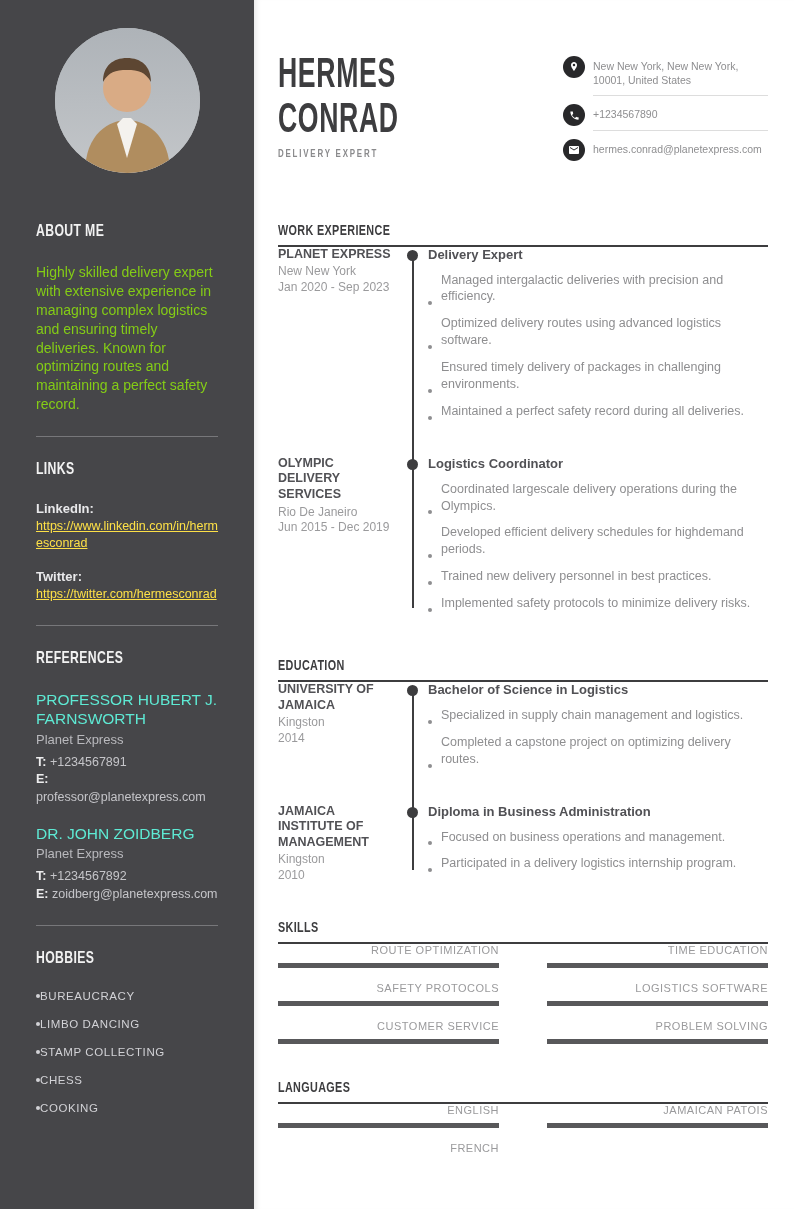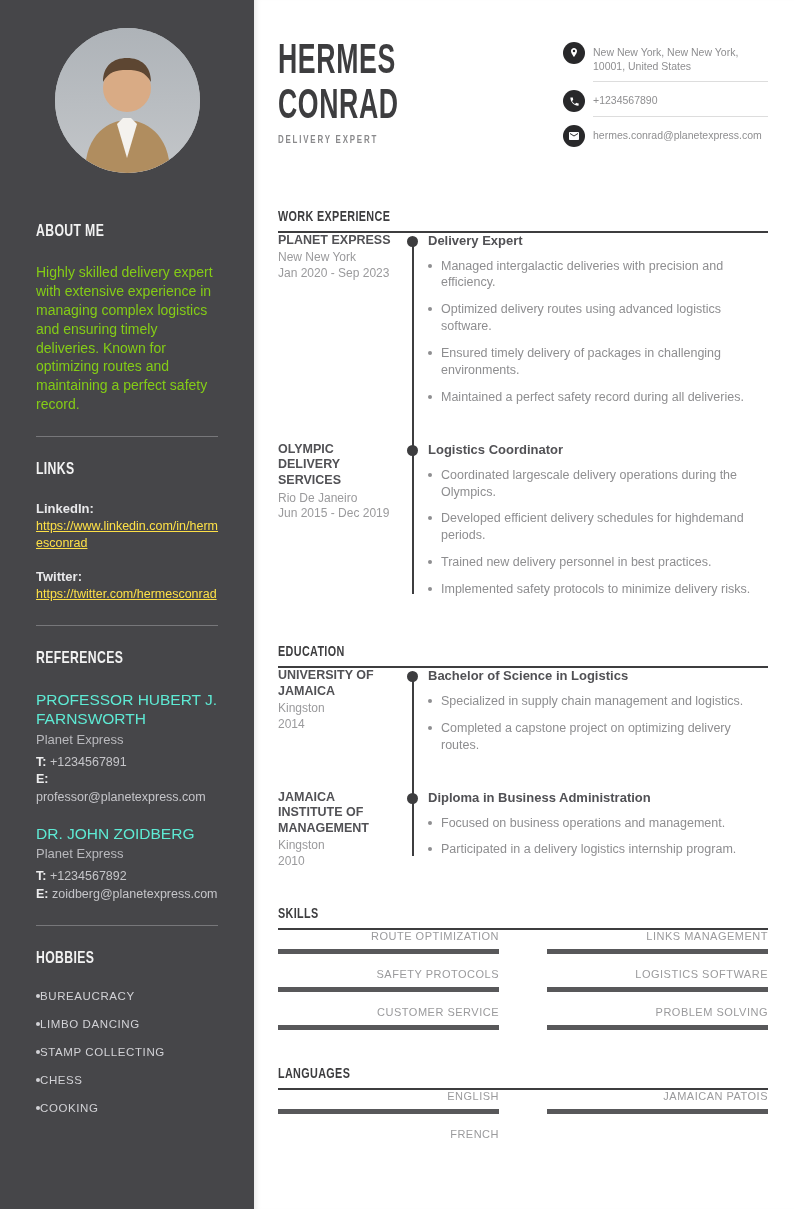--- a/index.html
+++ b/index.html
@@ -21,21 +21,21 @@
   .sb-link-url { font-size:12.5px; color:#fde047; text-decoration:underline; word-wrap:break-word; line-height:1.35; cursor:pointer; }
   .ref-item { margin-bottom:18px; }
   .ref-name { font-size:15.5px; color:#5eead4; line-height:1.25; margin-bottom:3px; }
   .ref-company { font-size:13px; color:#b9b9bd; margin-bottom:7px; }
   .ref-line { font-size:12.5px; color:#c5c5c9; line-height:1.4; }
   .ref-line b { color:#ededee; font-weight:700; }
   .hobby { display:flex; align-items:center; gap:0; font-size:11.5px; letter-spacing:.6px; color:#d2d2d6; margin-bottom:16px; }
   .hobby .dot { width:4px; height:4px; border-radius:50%; background:#d2d2d6; flex:0 0 auto; }
 
   
-  .main { flex:1; background:#fff; padding:36px 26px 0 24px; box-shadow:inset 6px 0 6px -5px rgba(0,0,0,.12); }
+  .main { flex:1; background:#fff; padding:50px 26px 0 24px; box-shadow:inset 6px 0 6px -5px rgba(0,0,0,.12); }
   .header { display:flex; justify-content:space-between; margin-bottom:52px; }
   .name { font-size:43px; line-height:1.04; font-weight:700; color:#3d3d3f; letter-spacing:1px; }
   .name .cond { transform:scaleX(.62); }
   .job-title { margin-top:8px; font-size:11px; letter-spacing:2.5px; color:#8a8a8c; font-weight:700; }
   .contacts { width:205px; padding-top:6px; }
   .contact-row { display:flex; gap:8px; margin-bottom:8px; }
   .contact-row .cicon { width:22px; height:22px; border-radius:50%; background:#28282a; flex:0 0 auto; display:flex; align-items:center; justify-content:center; }
   .contact-text { font-size:10.5px; color:#8e8e90; line-height:1.35; padding-top:3px; flex:1; }
   .contact-row.sep .contact-text { border-bottom:1px solid #ddd; padding-bottom:8px; }
 
@@ -44,21 +44,21 @@
   .section-head .sh { font-size:15px; font-weight:700; color:#3d3d3f; letter-spacing:.5px; }
   .entries { position:relative; }
   .entries .tline { position:absolute; left:134px; top:8px; bottom:14px; width:2px; background:#3d3d3f; }
   .entry { display:grid; grid-template-columns:120px 30px 1fr; margin-bottom:26px; }
   .entry:last-child { margin-bottom:0; }
   .e-left { font-size:12px; color:#9a9a9c; line-height:1.3; }
   .e-org { font-size:12.5px; font-weight:700; color:#515155; line-height:1.25; margin-bottom:2px; }
   .e-dot-cell { position:relative; }
   .e-dot { position:absolute; left:9px; top:3px; width:11px; height:11px; border-radius:50%; background:#3d3d3f; }
   .e-role { font-size:13px; font-weight:700; color:#515155; margin-bottom:10px; }
-  .blt { display:flex; gap:9px; font-size:12.5px; color:#8e8e90; line-height:1.35; margin-bottom:10px; }
+  .blt { display:flex; gap:9px; font-size:12.5px; color:#8e8e90; line-height:1.35; margin-bottom:10px;align-items:flex-end; }
   .blt .dot { width:4px; height:4px; border-radius:50%; background:#8e8e90; flex:0 0 auto; margin-top:6px; }
 
   .bars-grid { display:grid; grid-template-columns:1fr 1fr; column-gap:48px; row-gap:14px; }
   .bar-item { }
   .bar-label { font-size:11px; letter-spacing:.5px; color:#9a9a9c; margin-bottom:7px;text-align:right; }
   .bar-track { height:5px; background:#e4e4e4; }
   .bar-fill { height:5px; background:#58585a; }
 </style>
 </head>
 <body>
@@ -310,21 +310,21 @@
     <section class="section">
       <div class="section-head"><span class="sh cond">SKILLS</span></div>
       <div class="bars-grid">
         <div class="bar-item">
           <div class="bar-label">ROUTE OPTIMIZATION</div>
           <div class="bar-track">
               <div class="bar-fill" style="width: 100%;"></div>
             </div>
         </div>
         <div class="bar-item">
-          <div class="bar-label">LINKS MANAGEMENT</div>
+          <div class="bar-label">TIME EDUCATION</div>
           <div class="bar-track">
               <div class="bar-fill" style="width: 100%;"></div>
             </div>
         </div>
         <div class="bar-item">
           <div class="bar-label">SAFETY PROTOCOLS</div>
           <div class="bar-track">
               <div class="bar-fill" style="width: 100%;"></div>
             </div>
         </div>

